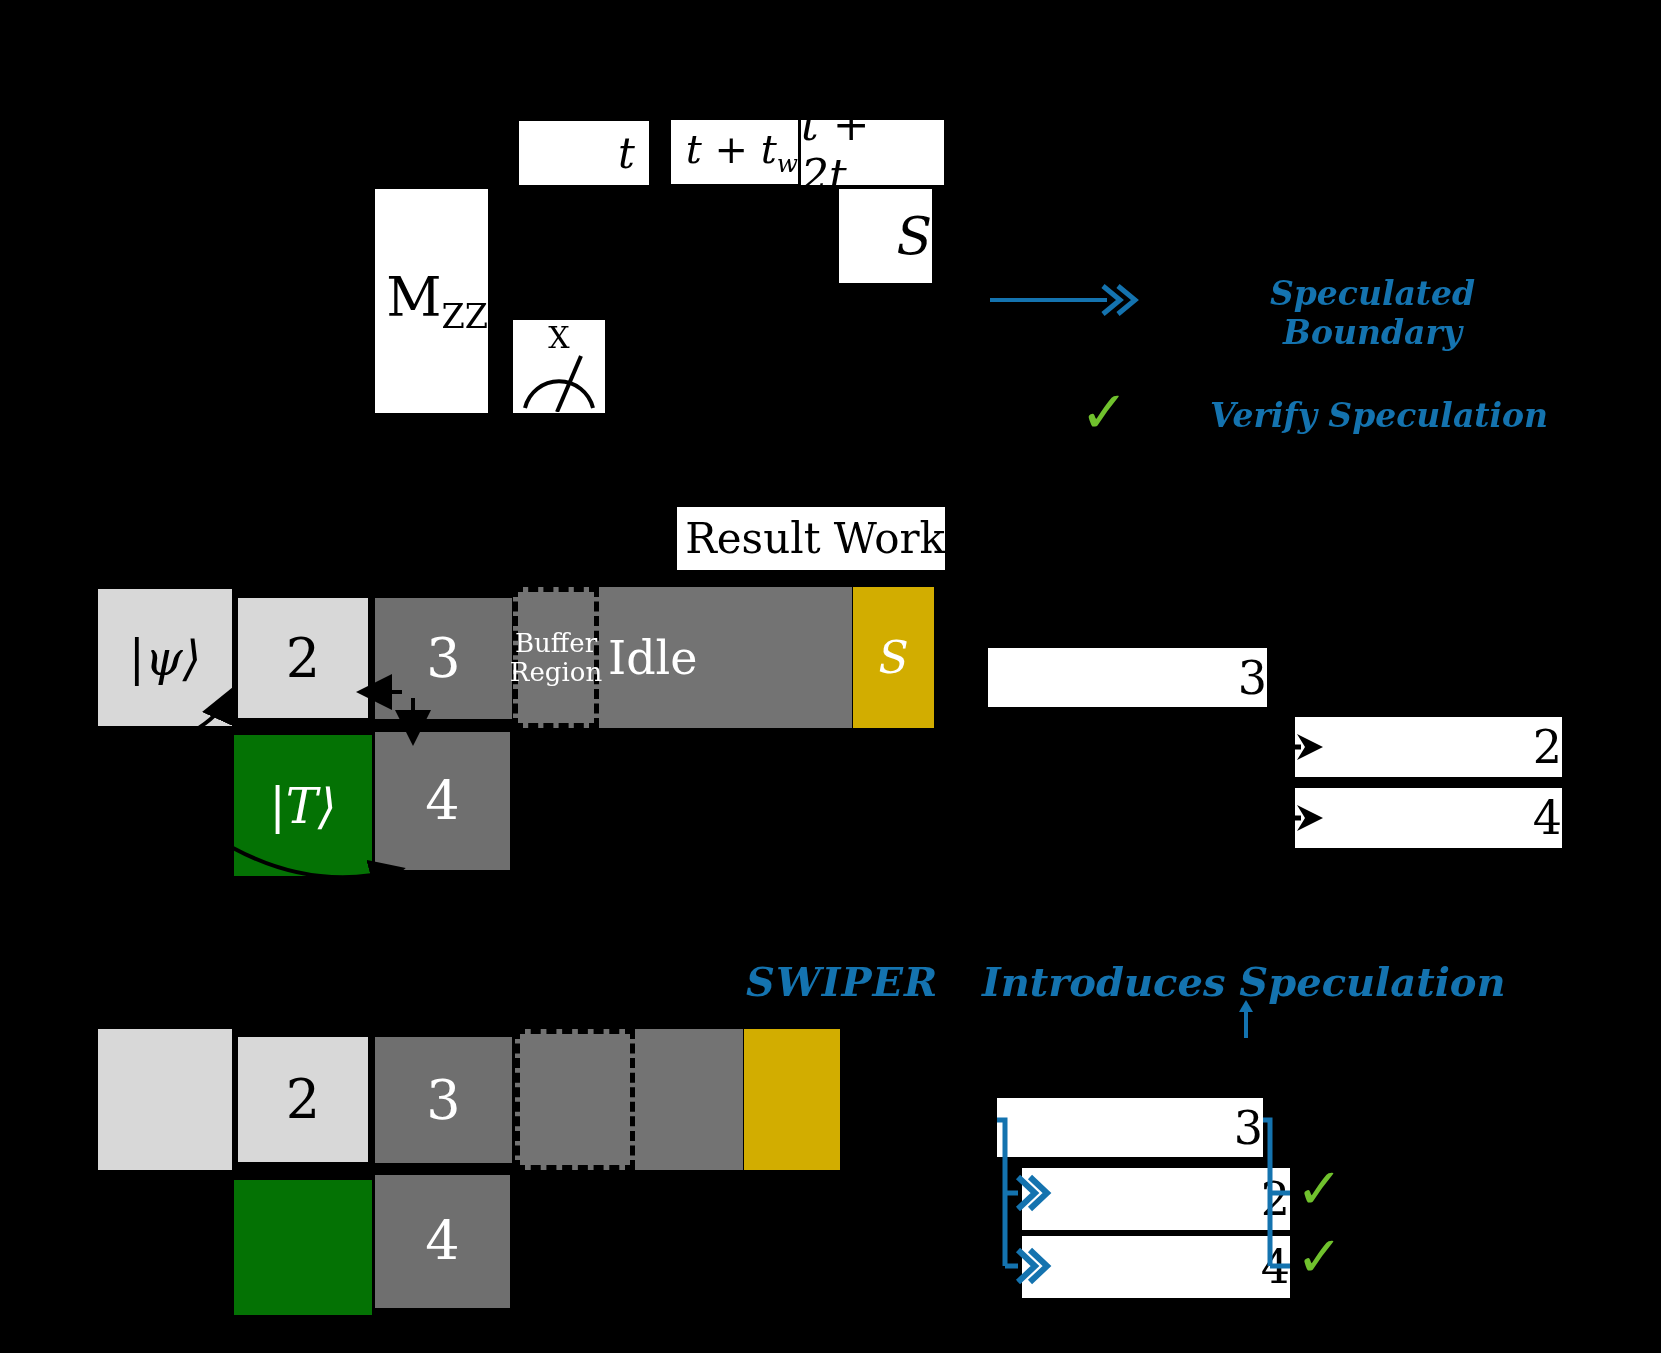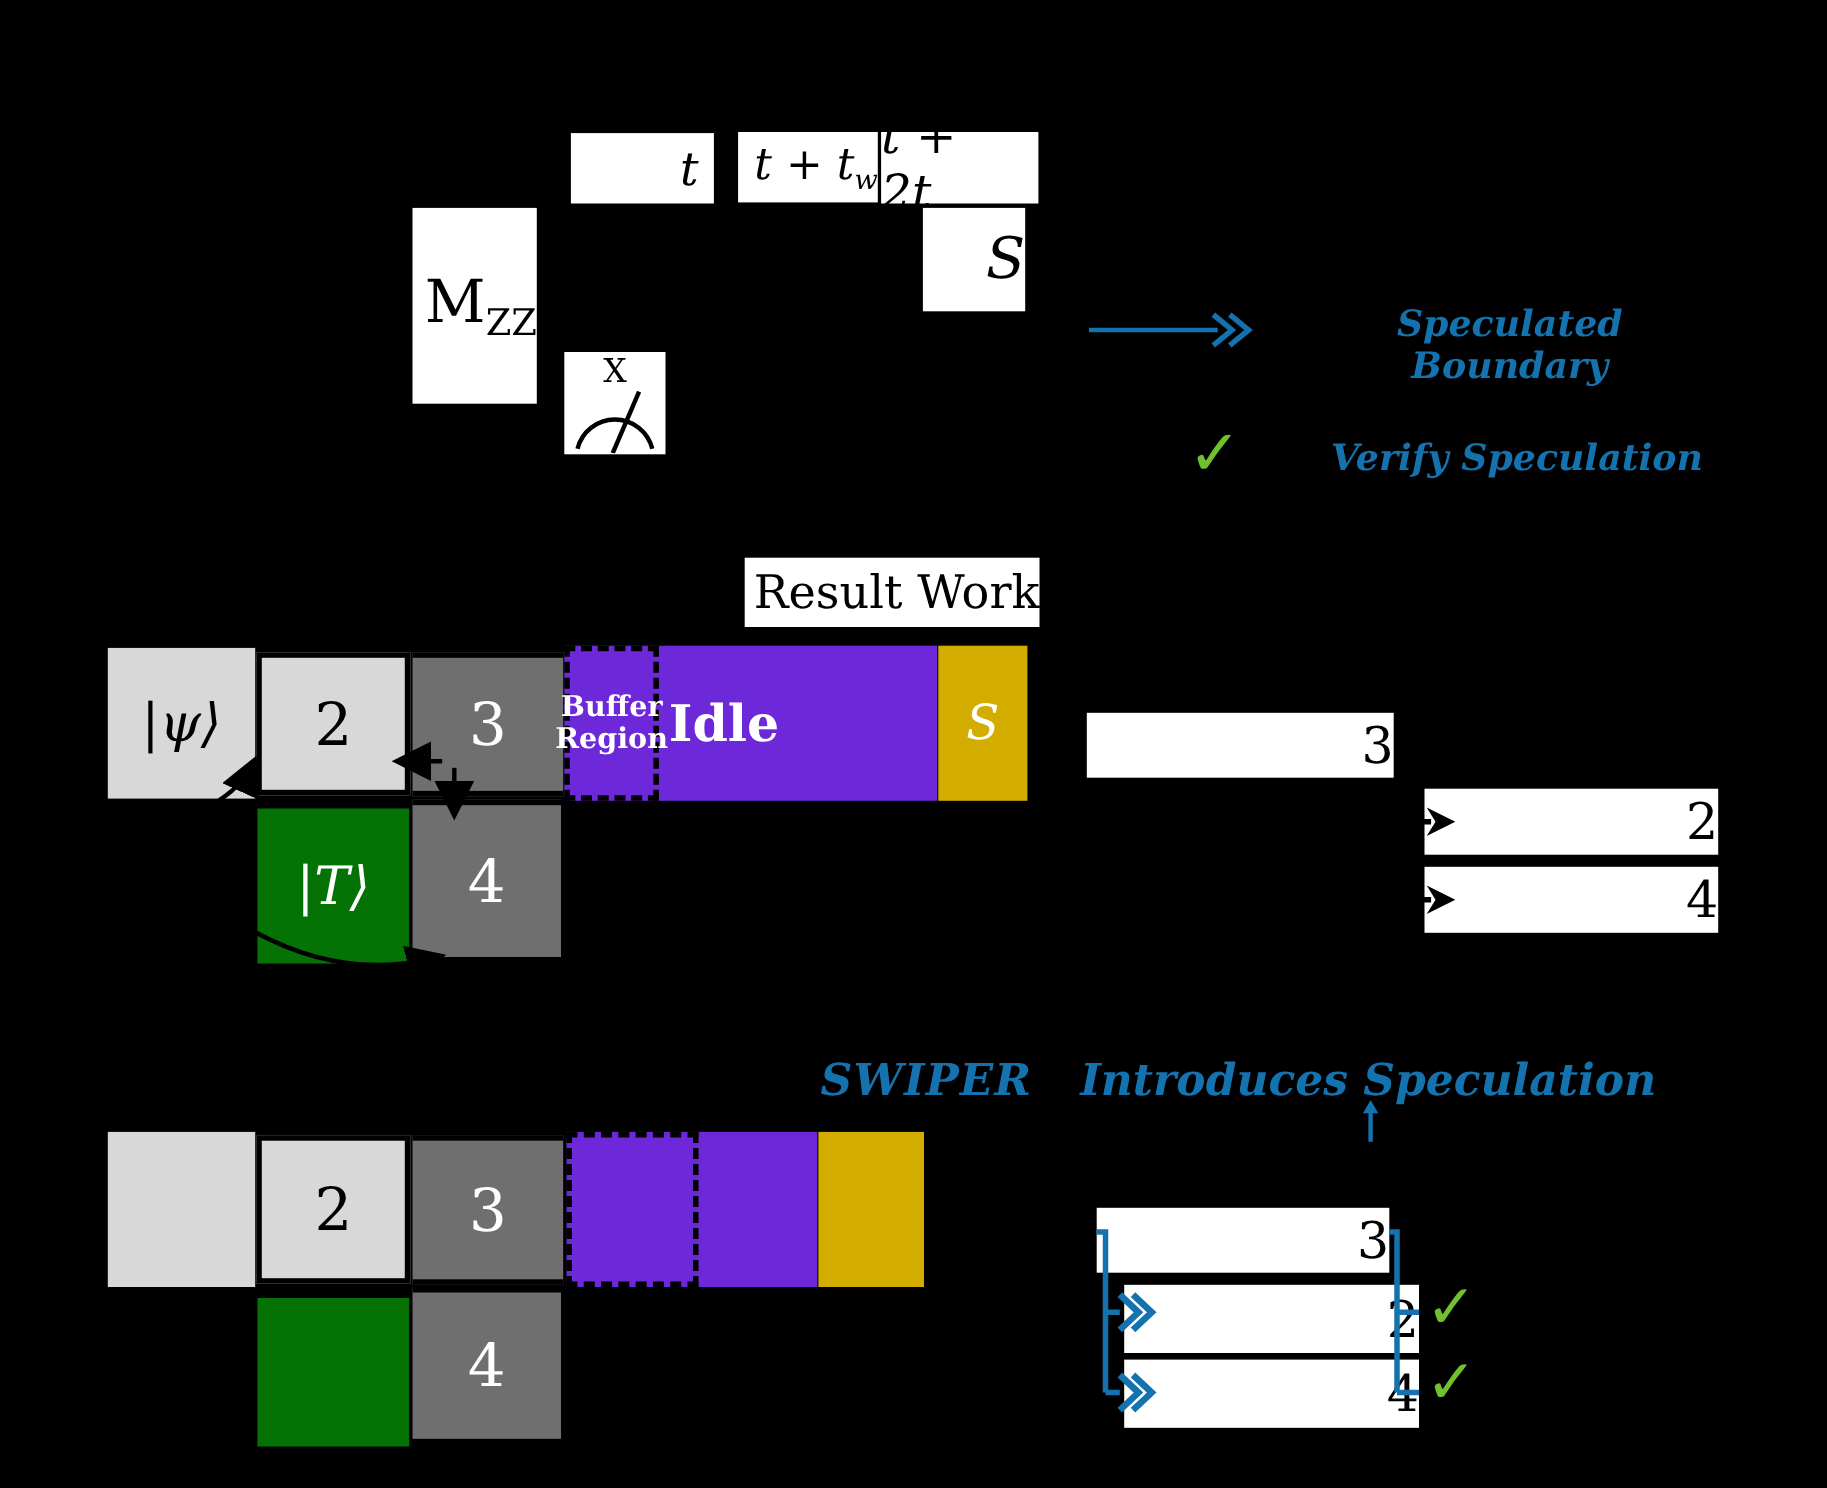--- a/index.html
+++ b/index.html
@@ -5,21 +5,21 @@
   html,body{margin:0;padding:0;background:#000;}
   .canvas{
     position:relative;width:1661px;height:1353px;background:#000;overflow:hidden;
     font-family:"DejaVu Serif","Liberation Serif",serif;color:#000;
   }
   .abs{position:absolute;}
   .box{position:absolute;display:flex;align-items:center;justify-content:center;box-sizing:border-box;}
   .white{background:#ffffff;justify-content:flex-end;}
   .lgray{background:#d8d8d8;}
   .dgray{background:#6f6f6f;}
-  .red{background:#6d28d9;font-weight:bold;}
+  .red{background:#737373;}
   .gold{background:#d2ad00;}
   .green{background:#047204;}
   .math{font-style:italic;}
   .sub{font-size:0.62em;vertical-align:sub;font-style:inherit;}
   .digit-dark{color:#000;font-size:54px;}
   .digit-light{color:#fff;font-size:54px;}
   .bar-digit{font-size:46px;color:#000;}
   .blue-text{color:#1473af;font-weight:600;font-style:italic;}
   .bordered{border:5px solid #000;}
   .tb-border{border-top:5px solid #000;border-bottom:5px solid #000;}
@@ -40,21 +40,21 @@
   </div>
 
   <div class="box white math" style="left:671px;top:120px;width:127px;height:64px;font-size:40px;">
     <span><span>t + t</span><span class="sub">w</span></span>
   </div>
 
   <div class="box white math" style="left:801px;top:120px;width:143px;height:65px;font-size:44px;">
     <span><span>t + 2t</span><span class="sub">w</span></span>
   </div>
 
-  <div class="box white" style="left:375px;top:189px;width:113px;height:178px;font-size:54px;">
+  <div class="box white" style="left:375px;top:189px;width:113px;height:224px;font-size:54px;">
     <span><span>M</span><span class="sub">ZZ</span></span>
   </div>
 
   <div class="box white" style="left:513px;top:320px;width:92px;height:93px;">
     <span class="abs" style="top:0px;left:0;width:100%;text-align:center;font-size:30px;">X</span>
     <svg class="abs" style="left:0;top:26px;" width="92" height="66" viewBox="0 0 92 66">
       <path d="M 12 62 A 35 35 0 0 1 80 62" stroke="#000" stroke-width="4" fill="none"></path>
       <line x1="44" y1="66" x2="68" y2="10" stroke="#000" stroke-width="4"></line>
     </svg>
   </div>

